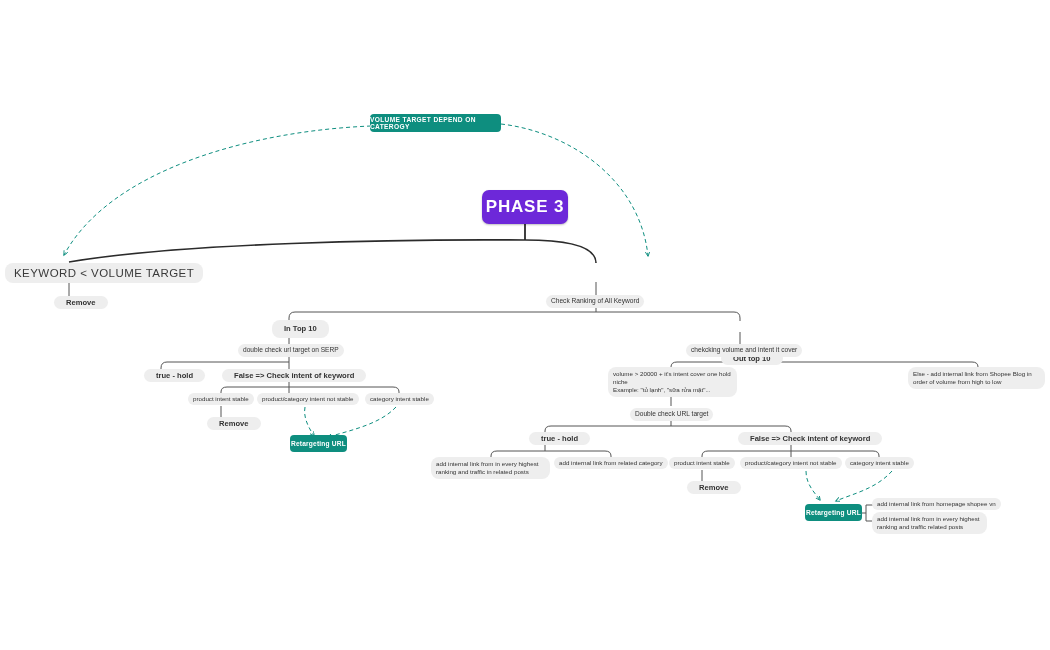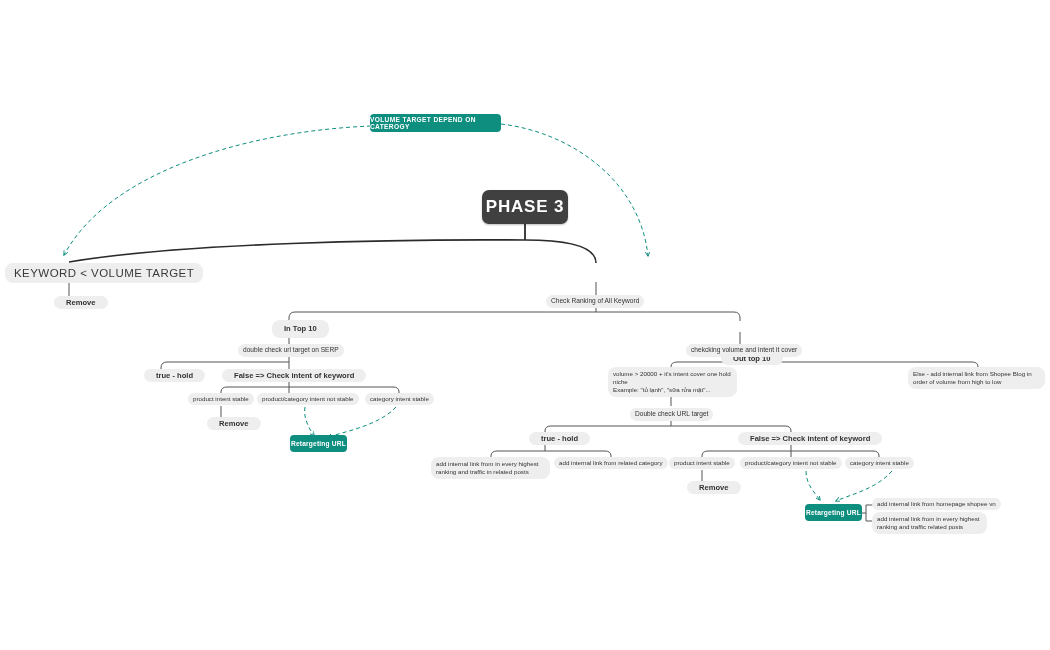--- a/index.html
+++ b/index.html
@@ -27,21 +27,21 @@
 
   
   .t-lg{font-size:11.5px;letter-spacing:.45px;padding:5px 9px;color:#3a3a3a;}
   .t-md{font-size:7.6px;padding:3px 12px;}
   .t-sm{font-size:6.6px;padding:3px 5px;}
   .t-xs{font-size:6.2px;padding:3px 5px;}
   .bold{font-weight:bold;}
 
   .phase{
     position:absolute;
-    background:#404040;
+    background:#6d28d9;
     color:#ffffff;
     border-radius:7px;
     font-size:17px;
     font-weight:bold;
     letter-spacing:.8px;
     display:flex;align-items:center;justify-content:center;
     box-shadow:0 1px 2px rgba(0,0,0,.25);
   }
   .teal{
     position:absolute;

